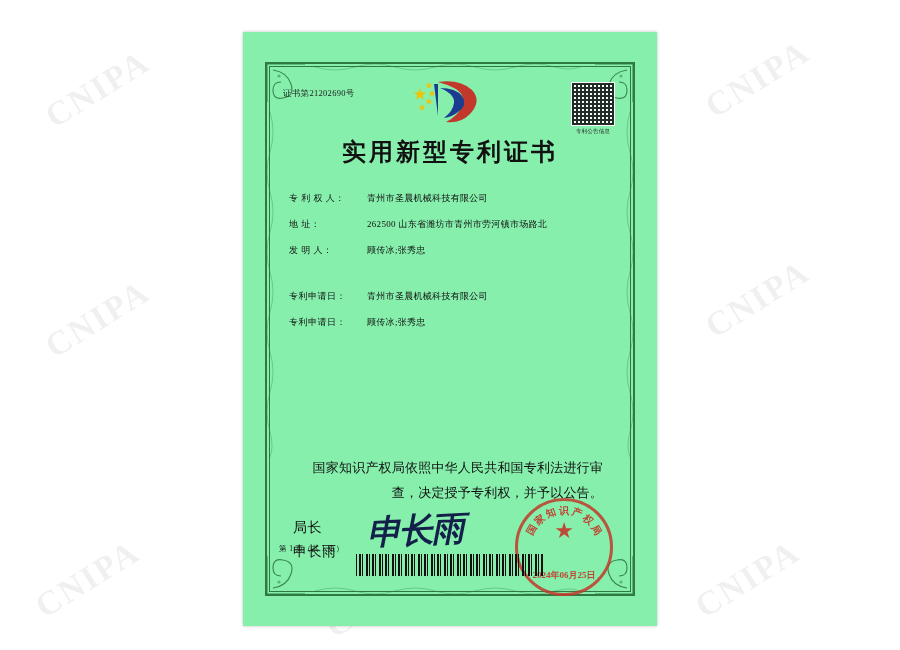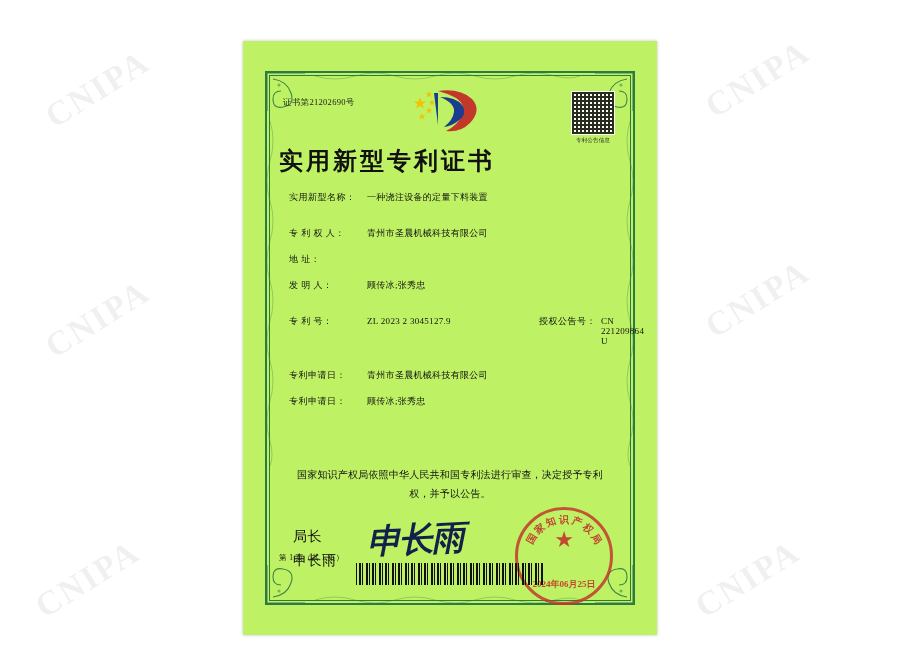--- a/index.html
+++ b/index.html
@@ -33,24 +33,24 @@
     font-size: 34px;
     color: #000;
     opacity: 0.055;
     letter-spacing: 2px;
     transform: rotate(-32deg);
     white-space: nowrap;
   }
   .certificate {
     position: absolute;
     left: 243px;
-    top: 41px;
+    top: 32px;
     width: 414px;
     height: 594px;
-    background: #bef264;
+    background: #86efac;
     box-shadow: 0 0 3px rgba(0,0,0,0.25);
   }
   
   .frame-outer {
     position: absolute;
     left: 22px;
     top: 30px;
     right: 22px;
     bottom: 30px;
     border: 2px solid #2f7a43;
@@ -117,20 +117,21 @@
     font-family: "Liberation Serif", serif;
     font-size: 5.5px;
     color: #222;
     letter-spacing: 0.2px;
   }
   .title {
     position: absolute;
     left: 0;
     right: 0;
     top: 60px;
+    text-align: center;
     font-family: "Liberation Serif", serif;
     font-weight: bold;
     font-size: 24px;
     letter-spacing: 3px;
     color: #111;
   }
   .fields {
     position: absolute;
     left: 10px;
     right: 10px;
@@ -166,24 +167,24 @@
   }
   .sep {
     height: 10px;
   }
   .statement {
     position: absolute;
     left: 18px;
     right: 18px;
     top: 380px;
     font-family: "Liberation Serif", serif;
-    font-size: 10px;
+    font-size: 13px;
     line-height: 1.9;
     color: #111;
-    text-align: center;
+    text-align: right;
     letter-spacing: 0.2px;
   }
   .director {
     position: absolute;
     left: 14px;
     top: 440px;
     font-family: "Liberation Serif", serif;
     font-size: 14px;
     line-height: 1.7;
     color: #111;
@@ -344,49 +345,40 @@
 
       <div class="qr">
         <div class="qr-box"></div>
         <div class="qr-label">专利公告信息</div>
       </div>
 
       <div class="title">实用新型专利证书</div>
 
       <div class="fields">
 
-        <div class="row">
-          <div class="lbl">实用新型名称：</div>
-          <div class="val">一种浇注设备的定量下料装置</div>
-        </div>
 
         <div class="sep"></div>
 
         <div class="row">
           <div class="lbl">专 利 权 人：</div>
           <div class="val">青州市圣晨机械科技有限公司</div>
         </div>
 
         <div class="row">
           <div class="lbl">地        址：</div>
+          <div class="val">262500 山东省潍坊市青州市劳河镇市场路北</div>
         </div>
 
         <div class="row">
           <div class="lbl">发  明  人：</div>
           <div class="val">顾传冰;张秀忠</div>
         </div>
 
         <div class="sep"></div>
 
-        <div class="row two">
-          <div class="lbl">专  利  号：</div>
-          <div class="val">ZL 2023 2 3045127.9</div>
-          <div class="lbl2">授权公告号：</div>
-          <div class="val2">CN 221209864 U</div>
-        </div>
 
 
         <div class="sep"></div>
 
         <div class="row">
           <div class="lbl">专利申请日：</div>
           <div class="val">青州市圣晨机械科技有限公司</div>
         </div>
 
         <div class="row">

